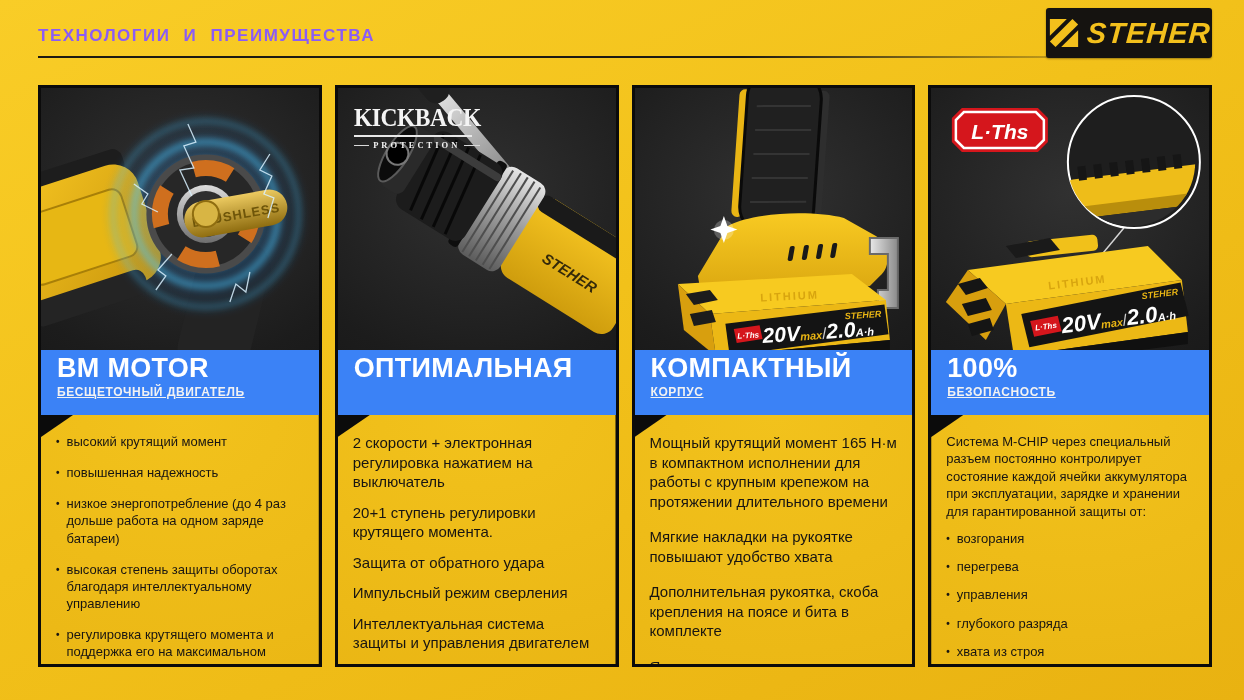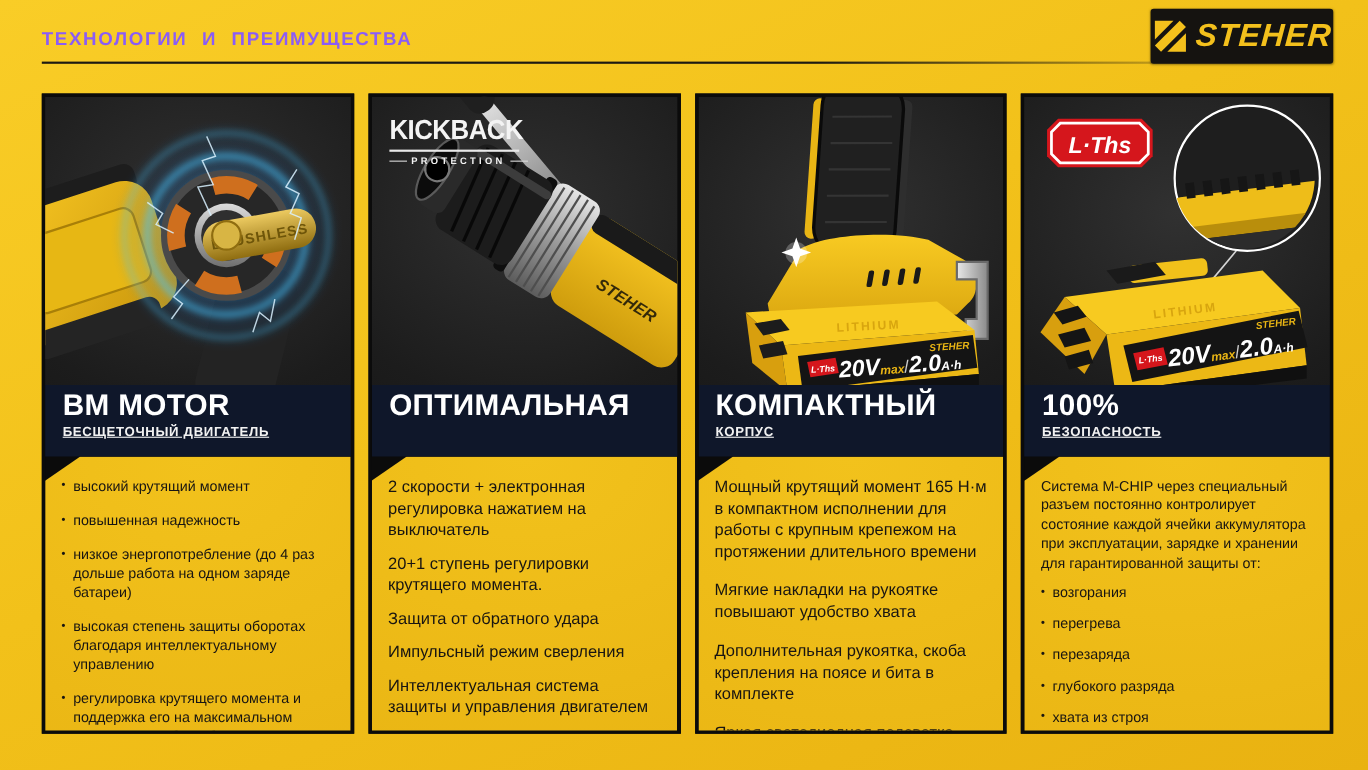--- a/index.html
+++ b/index.html
@@ -36,41 +36,41 @@
     display:grid; grid-template-columns:repeat(4,1fr); gap:13px;
   }
   .card {
     background:#0b0b0b; border:3px solid #0b0b0b; height:582px;
     display:flex; flex-direction:column; overflow:hidden;
   }
   .media { height:262px; position:relative; flex:0 0 auto;
     background: radial-gradient(120% 110% at 50% 40%, #313131 0%, #1c1c1c 60%, #141414 100%);
   }
   .media svg { position:absolute; inset:0; width:100%; height:100%; }
-  .heading { height:65px; flex:0 0 auto; background:#0f172a; padding:3px 16px 0 16px; }
+  .heading { height:65px; flex:0 0 auto; background:#3b82f6; padding:3px 16px 0 16px; }
   .heading h2 { color:#ffffff; font-size:27px; font-weight:800; letter-spacing:.3px; line-height:1.15; }
   .heading .sub { color:#f2f2f2; font-size:12px; font-weight:700; letter-spacing:.6px; margin-top:1px;text-decoration:underline; }
   .cbody {
     flex:1 1 auto;
     background: radial-gradient(140% 110% at 50% 0%, #f2c21c 0%, #eab614 100%);
     clip-path: polygon(0 22px, 32px 0, 100% 0, 100% 100%, 0 100%);
     padding:18px 14px 8px 15px; color:#181512;
   }
   .blist, .plist { list-style:none; }
   .bitem { display:flex; gap:7px; font-size:13px; line-height:1.32; margin-bottom:13px; }
   .mark { flex:0 0 auto; font-size:10px; line-height:17px; font-weight:700; }
   .pitem { font-size:15px; line-height:1.3; margin-bottom:12px; }
   .c1 .bitem { margin-bottom:14px; }
   .c2 .pitem { margin-bottom:11px; }
   .c3 .pitem { margin-bottom:16px; }
   .intro { font-size:13px; line-height:1.34; margin-bottom:10px; }
   .c4 .bitem { margin-bottom:11px; }
 
   
-  .kb { position:absolute; left:16px; top:16px; color:#f4f4f4; width:126px; }
+  .kb { position:absolute; left:16px; top:16px; color:#f4f4f4; width:126px;font-family:Liberation Serif, serif; }
   .kb-title { font-size:25px; font-weight:800; letter-spacing:-.5px; transform:scaleX(.94); transform-origin:left; }
   .kb-rule { height:2px; background:#e9e9e9; margin:3px 0 3px 0; width:118px; }
   .kb-sub { display:flex; align-items:center; gap:4px; font-size:8.5px; font-weight:700; letter-spacing:3px; }
   .kb-line { flex:1 1 auto; height:1px; background:#d9d9d9; }
 
   svg text { font-family:"Liberation Sans", sans-serif; }
 </style>
 </head>
 <body>
 
@@ -395,21 +395,21 @@
           <li class="bitem">
           <span class="mark">•</span>
           <span class="txt">возгорания</span>
         </li>
           <li class="bitem">
           <span class="mark">•</span>
           <span class="txt">перегрева</span>
         </li>
           <li class="bitem">
           <span class="mark">•</span>
-          <span class="txt">перезаряда</span>
+          <span class="txt">управления</span>
         </li>
           <li class="bitem">
           <span class="mark">•</span>
           <span class="txt">глубокого разряда</span>
         </li>
           <li class="bitem">
           <span class="mark">•</span>
           <span class="txt">хвата из строя</span>
         </li>
         </ul>

